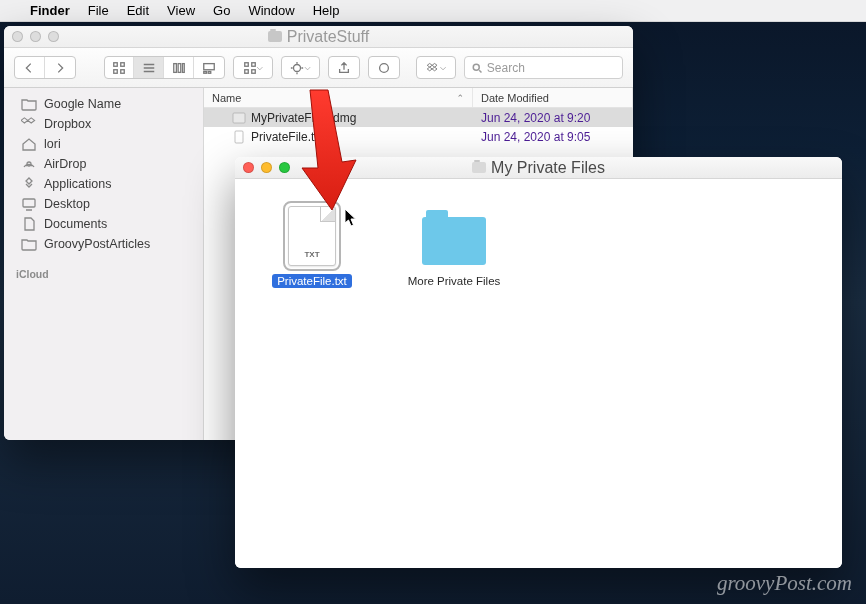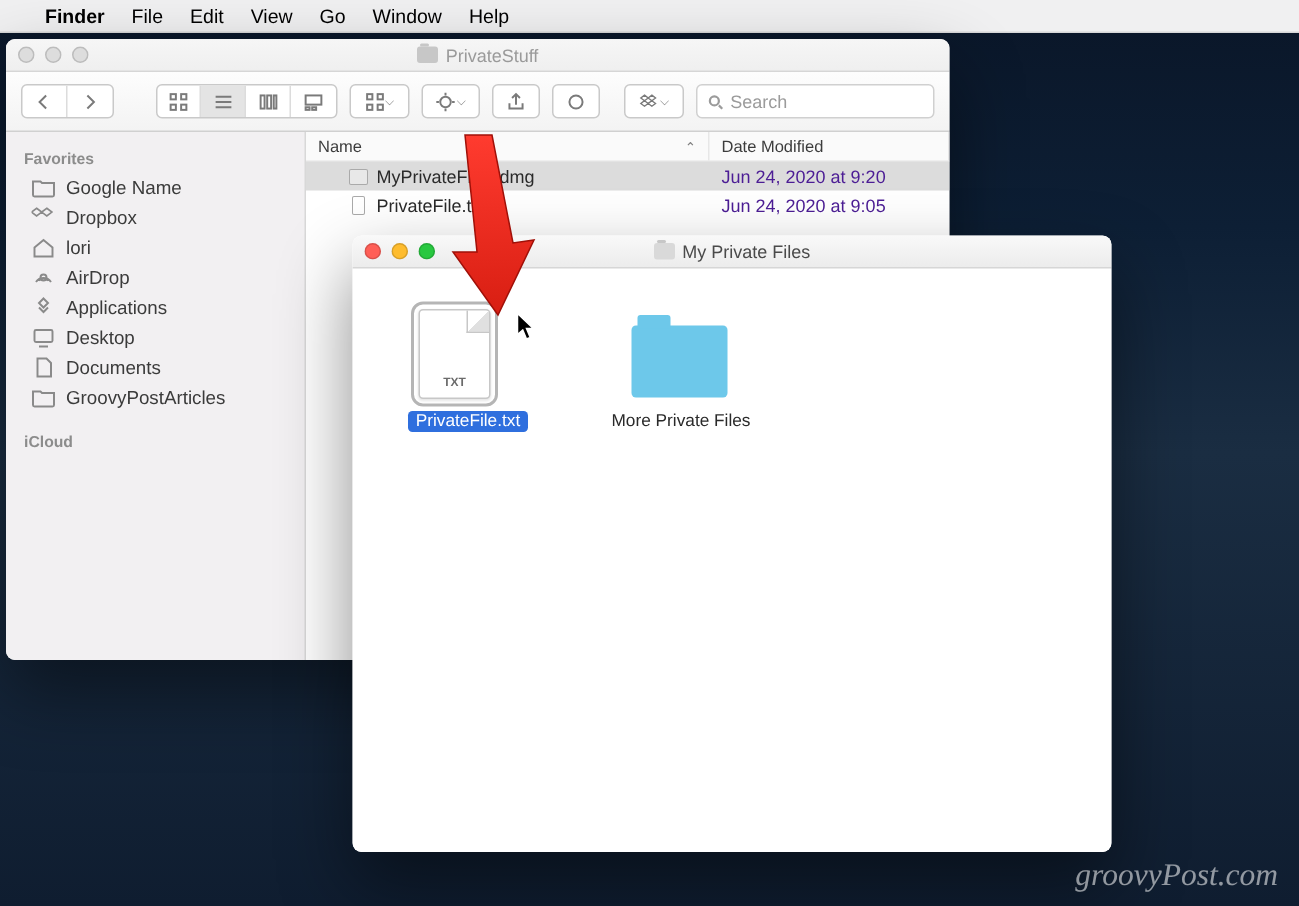--- a/index.html
+++ b/index.html
@@ -3,21 +3,21 @@
 <meta charset="utf-8">
 <style>
 *{box-sizing:border-box;margin:0;padding:0;font-family:-apple-system,BlinkMacSystemFont,"Helvetica Neue",sans-serif;-webkit-font-smoothing:antialiased}
 body{width:866px;height:604px;background:linear-gradient(180deg,#0a1628 0%,#0d1f35 25%,#1a2d42 50%,#0f1d30 100%);position:relative;overflow:hidden}
 .menubar{height:22px;background:rgba(248,248,248,.97);display:flex;align-items:center;padding:0 12px;font-size:13px;gap:18px;border-bottom:1px solid rgba(0,0,0,.1)}
 .menubar .apple{font-size:14px}
 .menubar .app{font-weight:600}
 .menubar span{cursor:default}
 .window{position:absolute;background:#fff;border-radius:6px;box-shadow:0 22px 48px rgba(0,0,0,.45);overflow:hidden;display:flex;flex-direction:column}
 .win1{left:4px;top:26px;width:629px;height:414px;background:#f6f6f6}
-.titlebar{height:22px;display:flex;align-items:center;justify-content:center;position:relative;background:linear-gradient(#f9f9f9,#ececec);border-bottom:1px solid #d6d6d6;font-size:12px;color:#4a4a4a}
+.titlebar{height:22px;display:flex;align-items:center;justify-content:center;position:relative;background:linear-gradient(#f9f9f9,#ececec);border-bottom:1px solid #d6d6d6;font-size:16px;color:#4a4a4a}
 .titlebar.inactive{background:linear-gradient(#f6f6f6,#efefef);color:#9a9a9a}
 .traffic{position:absolute;left:8px;display:flex;gap:7px}
 .traffic span{width:11px;height:11px;border-radius:50%;border:.5px solid rgba(0,0,0,.15)}
 .tr-r{background:#ff5f57}.tr-y{background:#febc2e}.tr-g{background:#28c840}
 .tr-i{background:#ddd}
 .titlebar .ticon{width:14px;height:11px;background:#c7c7c7;border-radius:2px;margin-right:5px;display:inline-block;position:relative}
 .titlebar .ticon::before{content:"";position:absolute;width:6px;height:2px;background:#c7c7c7;top:-2px;left:2px;border-radius:1px}
 .titlebar .ticon.disk{background:#d9d9d9;border-radius:2px}
 .toolbar{height:40px;background:linear-gradient(#fdfdfd,#f3f3f3);border-bottom:1px solid #d0d0d0;display:flex;align-items:center;padding:0 10px;gap:8px}
 .tb-group{display:flex;border:1px solid #c9c9c9;border-radius:4px;overflow:hidden;background:#fff;height:23px}
@@ -37,24 +37,24 @@
 .list-head{display:flex;height:20px;border-bottom:1px solid #e3e3e3;font-size:11px;color:#3c3c3c;background:#fafafa}
 .lh-col{padding:3px 8px;border-right:1px solid #e7e7e7;display:flex;align-items:center;gap:4px}
 .lh-name{flex:1}
 .lh-date{width:160px}
 .list-rows{flex:1}
 .row{display:flex;height:19px;font-size:12px;align-items:center}
 .row.sel{background:#dcdcdc}
 .row .rname{flex:1;padding-left:28px;display:flex;align-items:center;gap:5px;color:#2a2a2a}
 .row .rdate{width:160px;padding-left:8px;color:#4c1d95}
 .row .ficon{width:14px;height:14px;display:inline-block}
-.win2{left:235px;top:157px;width:506px;height:411px}
+.win2{left:235px;top:157px;width:607px;height:411px}
 .iconview{flex:1;background:#fff;padding:24px;display:flex;gap:36px;align-items:flex-start}
 .iv-item{display:flex;flex-direction:column;align-items:center;width:106px;gap:5px}
-.iv-icon{width:66px;height:66px;display:flex;align-items:center;justify-content:flex-start;position:relative}
+.iv-icon{width:66px;height:66px;display:flex;align-items:center;justify-content:center;position:relative}
 .iv-file{width:48px;height:60px;background:#fff;border:1px solid #c7c7c7;border-radius:2px;position:relative;box-shadow:0 1px 2px rgba(0,0,0,.1)}
 .iv-file.sel{outline:2px solid #b5b5b5;outline-offset:3px;border-radius:3px}
 .iv-file::before{content:"";position:absolute;top:0;right:0;width:14px;height:14px;background:linear-gradient(135deg,transparent 50%,#e0e0e0 50%);border-bottom:1px solid #c7c7c7;border-left:1px solid #c7c7c7}
 .iv-file .ext{position:absolute;bottom:6px;width:100%;text-align:center;font-size:8px;color:#6b6b6b;font-weight:600}
 .iv-folder{width:64px;height:48px;background:#6dc8ea;border-radius:3px;position:relative;margin-top:10px}
 .iv-folder::before{content:"";position:absolute;top:-7px;left:4px;width:22px;height:9px;background:#6dc8ea;border-radius:2px 2px 0 0}
 .iv-label{font-size:11.5px;color:#2a2a2a;text-align:center;padding:1px 5px;border-radius:3px}
 .iv-label.sel{background:#2f6fde;color:#fff}
 .arrow{position:absolute;left:290px;top:82px;z-index:50;pointer-events:none}
 .arrow svg{width:80px;height:140px}
@@ -181,21 +181,20 @@
     <div class="search">
       <svg viewBox="0 0 16 16">
           <circle cx="7" cy="7" r="4"></circle>
           <line x1="11" y1="11" x2="14" y2="14"></line>
         </svg>
       <span>Search</span>
     </div>
   </div>
   <div class="body">
     <div class="sidebar">
-      <div class="sb-head">Favorites</div>
       <div class="sb-item">
           <span class="ico">
             <svg viewBox="0 0 16 14">
               <path d="M1 3h5l1 1h8v8a1 1 0 01-1 1H2a1 1 0 01-1-1z"></path>
             </svg>
           </span>
           <span>Google Name</span>
         </div>
       <div class="sb-item">
           <span class="ico">

